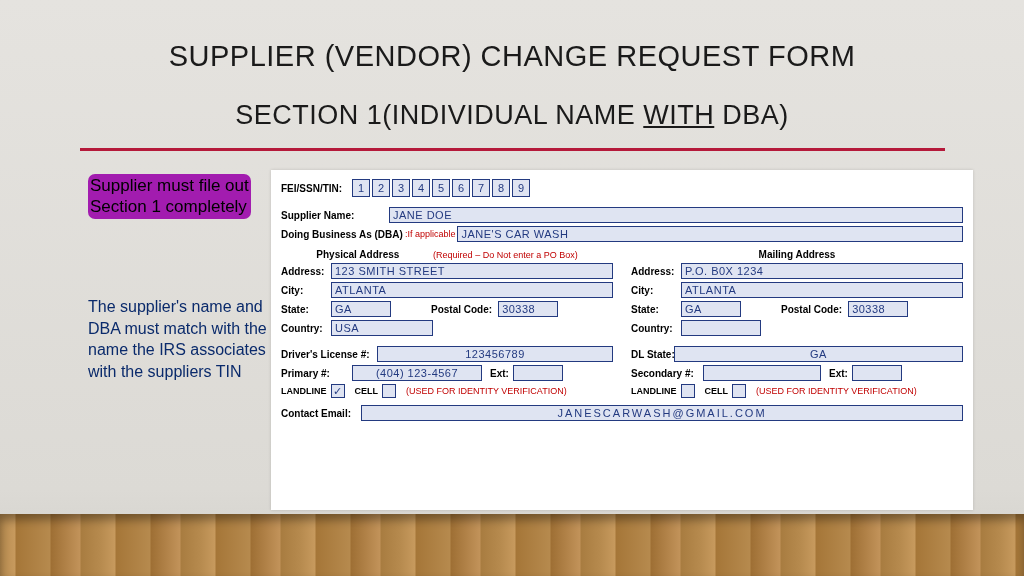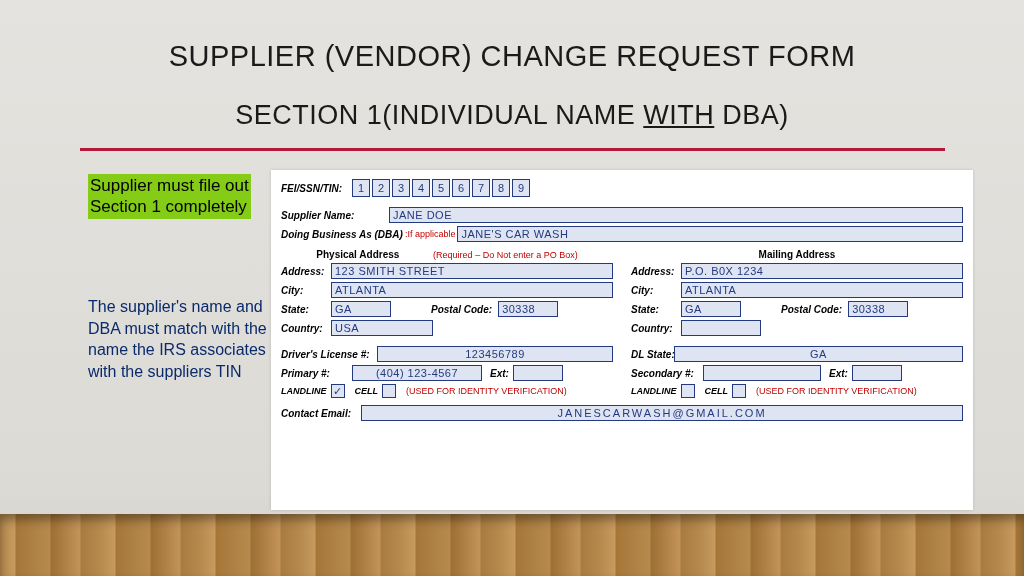--- a/index.html
+++ b/index.html
@@ -28,22 +28,23 @@
     text-align:center; font-size:27px; letter-spacing:0.5px;
     color:#1a1a1a; font-weight:400;
   }
   .subtitle .u { text-decoration: underline; }
   .redline {
     position:absolute; top:148px; left:80px; width:865px; height:3px;
     background:#b5193a;
   }
   .callout-hl {
     position:absolute; left:88px; top:174px;
-    background:#84cc16; color:#000; font-size:17px; line-height:1.25;
+    background:#a21caf; color:#000; font-size:17px; line-height:1.25;
     padding:1px 2px;
+    border-radius:7px;
   }
   .note {
     position:absolute; left:88px; top:296px; width:190px;
     color:#0a2a6b; font-size:16px; line-height:1.35;
   }
   .arrow {
     position:absolute; left:273px; top:254px; width:56px; height:28px;
   }
   .arrow .shaft {
     position:absolute; left:0; top:7px; width:34px; height:14px;
@@ -63,21 +64,21 @@
   }
   .form {
     position:absolute; left:271px; top:170px; width:702px; height:340px;
     background:#fff; font-size:10px; color:#000;
     padding:6px 10px 8px 10px;
     box-shadow: 0 0 3px rgba(0,0,0,0.15);
   }
   .form .hdr { text-align:center; font-weight:700; font-size:11px; margin-bottom:8px; }
   .form .hdr .red { color:#c00000; }
   .row { display:flex; align-items:center; margin:3px 0; }
-  .lbl { font-weight:700; font-size:10px; white-space:nowrap;font-style:italic; }
+  .lbl { font-weight:700; font-size:10px; white-space:nowrap; }
   .sm { font-size:9px; }
   .red { color:#c00000; }
   .tinbox {
     width:18px; height:18px; border:1px solid #233a80; background:#dfe4f2;
     display:inline-flex; align-items:center; justify-content:center;
     font-size:11px; color:#233a80; margin-right:2px;
   }
   .field {
     height:16px; border:1px solid #233a80; background:#dfe4f2; color:#233a80;
     font-size:11px; padding:0 3px; display:flex; align-items:center;

